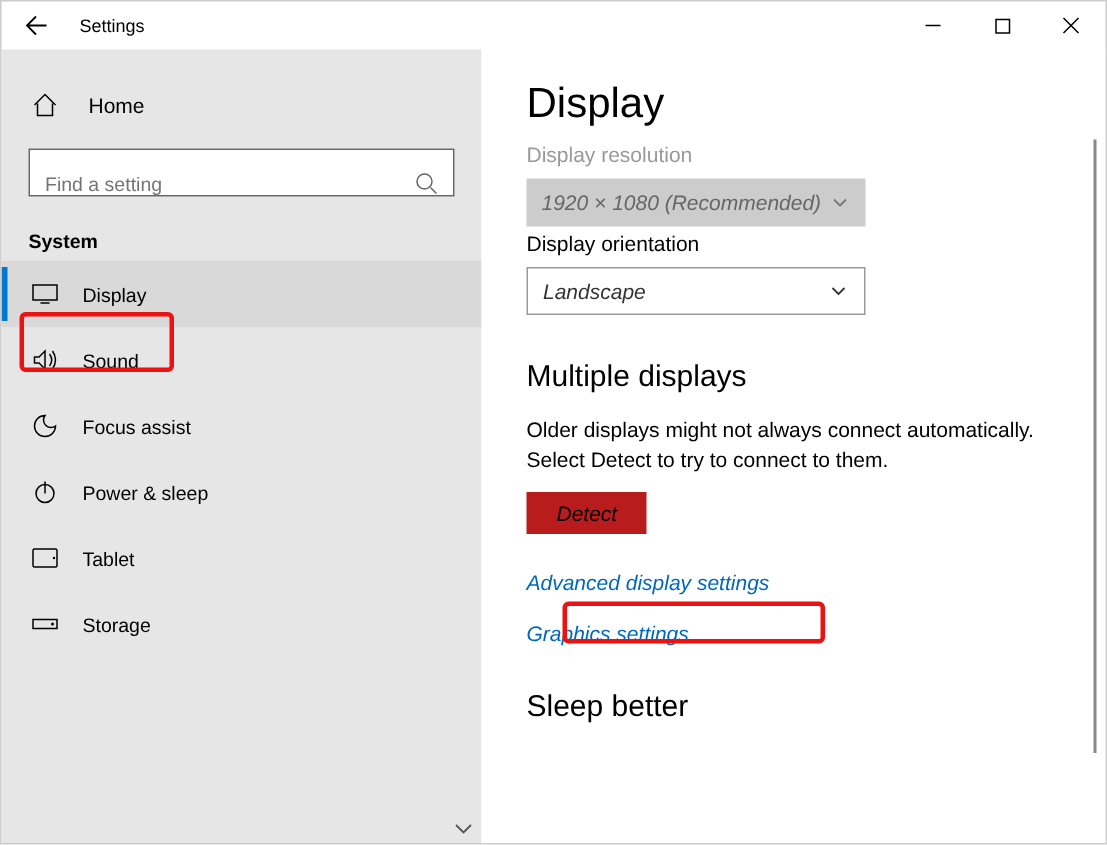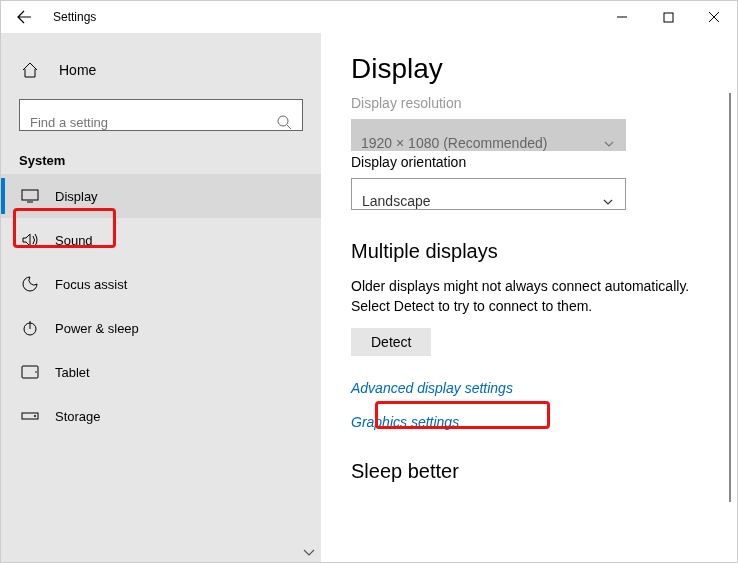--- a/index.html
+++ b/index.html
@@ -22,26 +22,26 @@
   .nav .item .nicon { width: 18px; height: 18px; display: flex; align-items: center; justify-content: center; }
   .nav .item .nlabel { margin-left: 16px; }
   .nav .item.active::before { content: ""; position: absolute; left: 0; top: 4px; bottom: 4px; width: 4px; background: #0078d4; }
   .nav .item.active { background: #d9d9d9; }
   .sidebar .scrollhint { position: absolute; right: 4px; bottom: 2px; color: #555; }
   .content { flex: 1; background: #fff; position: relative; padding: 20px 0 0 30px; }
   .content .scrollbar { position: absolute; right: 6px; top: 60px; bottom: 60px; width: 2px; background: #888; }
   .page-title { font-size: 28px; font-weight: 400; color: #000; margin-bottom: 10px; }
   .field-label { font-size: 14px; color: #000; margin-top: 2px; }
   .faded-label { font-size: 14px; color: #999; }
-  .select { width: 275px; height: 32px; border: 1px solid #999; display: flex; align-items: flex-end; padding: 0 10px; margin-top: 8px; font-size: 14px; color: #333; background: #fff; justify-content: space-between; }
+  .select { width: 226px; height: 32px; border: 1px solid #999; display: flex; align-items: center; padding: 0 10px; margin-top: 8px; font-size: 14px; color: #333; background: #fff; justify-content: space-between; font-style: italic; }
   .select .chev { margin-left: auto; }
   .select.disabled { background: #ccc; border: none; color: #666; }
   .subheader { font-size: 20px; font-weight: 400; margin-top: 30px; color: #000; }
   .body-text { font-size: 14px; color: #000; margin-top: 14px; max-width: 360px; line-height: 1.4; }
-  .btn { display: inline-block; background: #e5e5e5; padding: 6px 20px; font-size: 14px; margin-top: 12px; }
+  .btn { display: inline-block; background: #b91c1c; padding: 6px 20px; font-size: 14px; margin-top: 12px; font-style: italic; }
   .link { color: #0067c0; font-size: 14px; margin-top: 24px; display: block; font-style: italic; }
   .link2 { margin-top: 18px; }
   .hi-red { border: 3px solid #e11; border-radius: 4px; position: absolute; pointer-events: none; }
   svg { display: block; }
 </style>
 </head>
 <body>
 
 <div class="titlebar">
   <div class="back">

